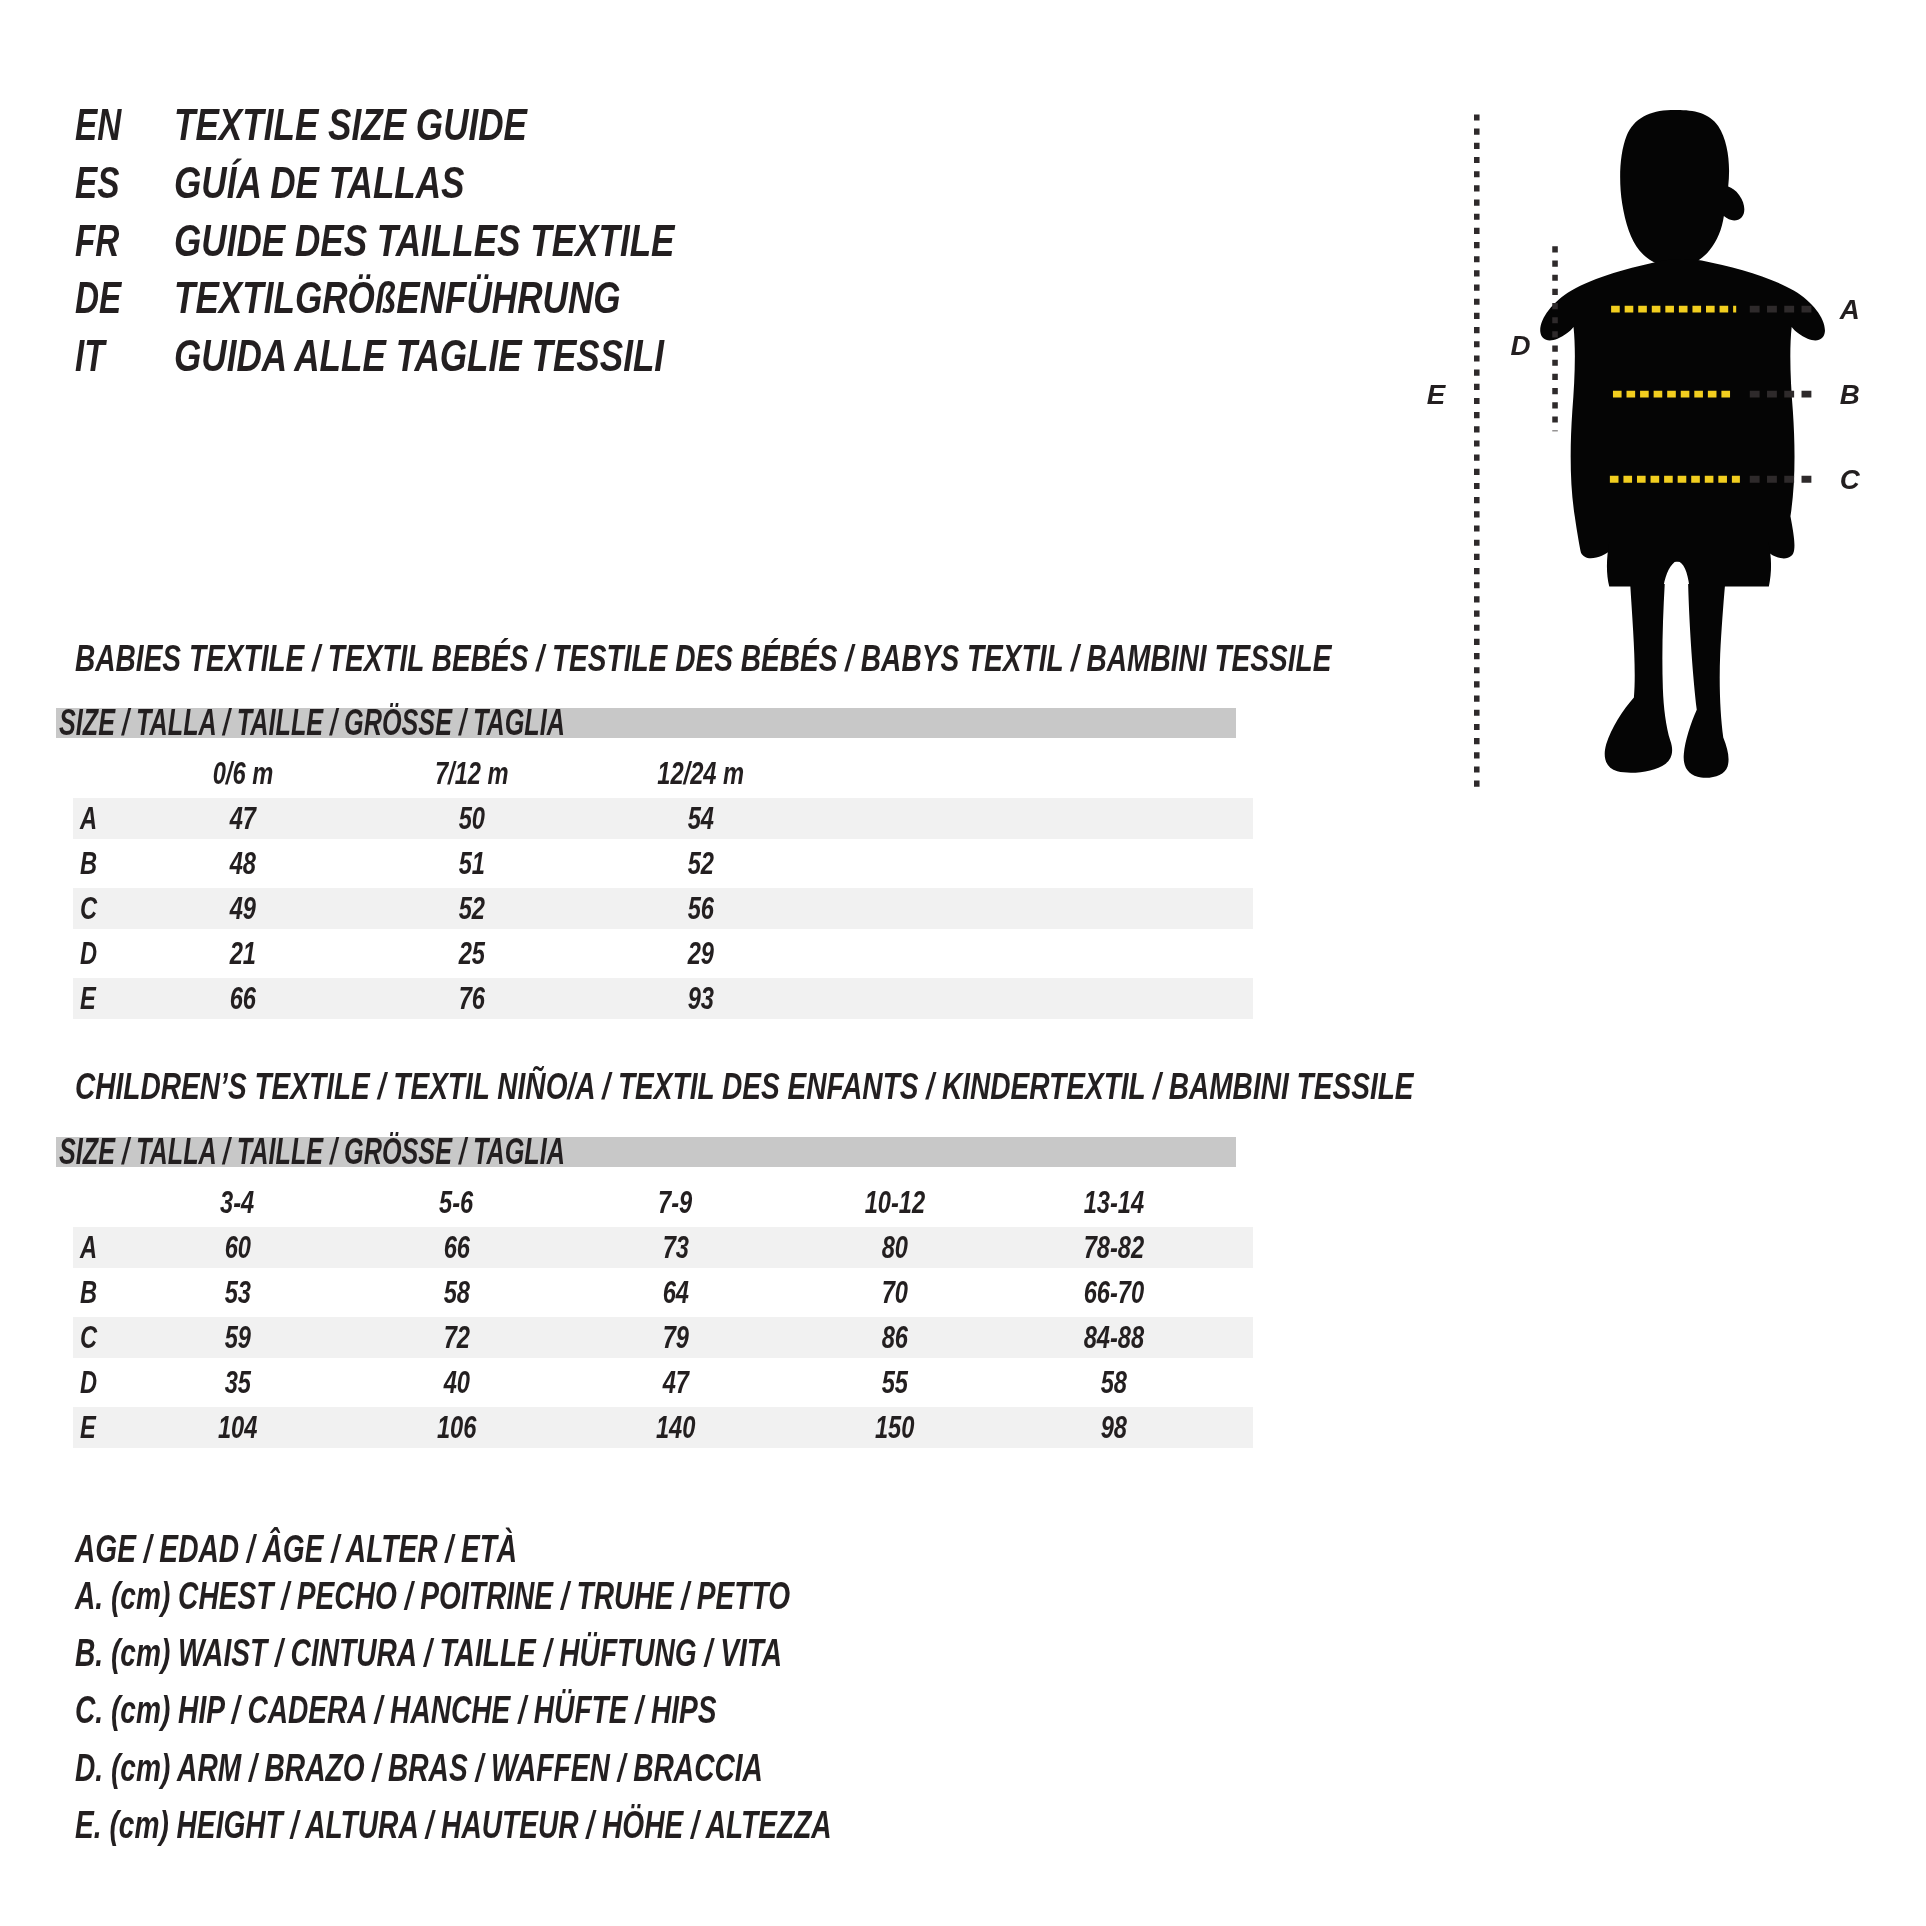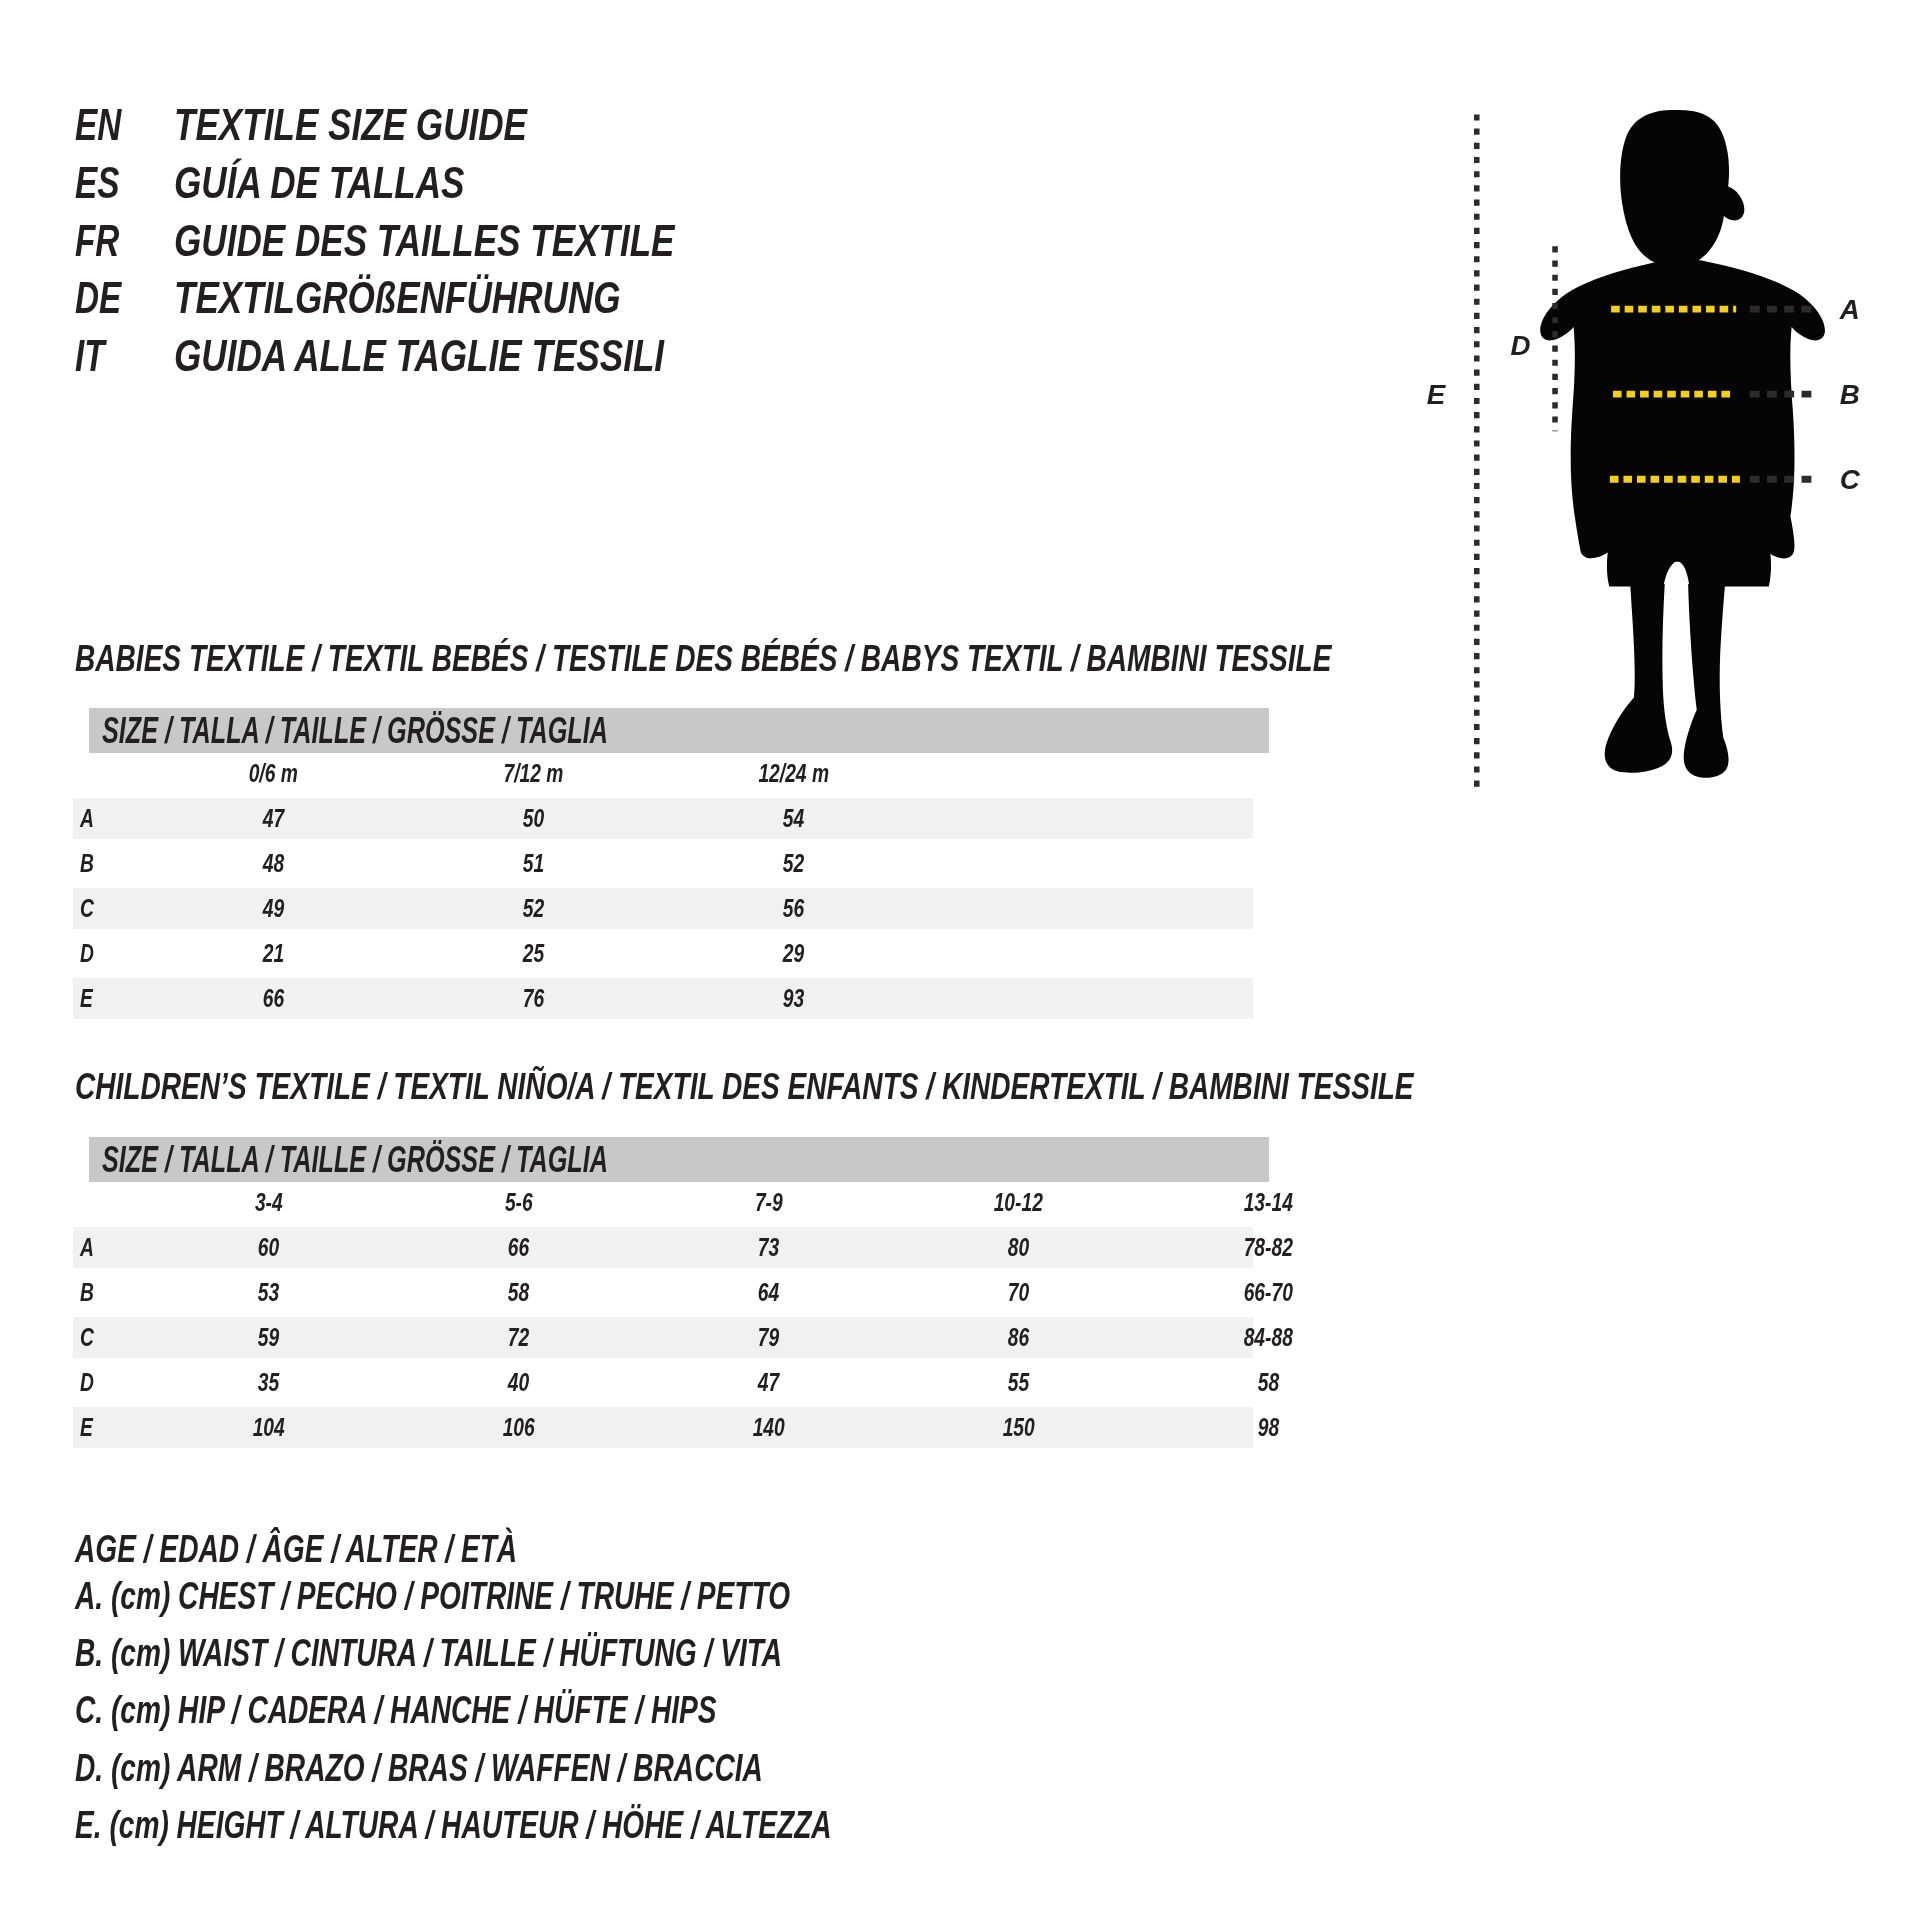--- a/index.html
+++ b/index.html
@@ -18,27 +18,27 @@
   .condw{transform:scaleX(0.78);transform-origin:0 50%;}
   .condc{transform:scaleX(0.74);transform-origin:50% 50%;}
   
   .lang-row{position:absolute;left:75px;height:46px;font-size:45px;line-height:45px;}
   .lang-code{position:absolute;left:0;top:0;}
   .lang-title{position:absolute;left:99px;top:0;}
   
   .section-heading{position:absolute;left:75px;font-size:36px;line-height:36px;text-align:right;}
   
   .size-bar{
-    position:absolute;left:89px;width:1180px;height:45px;background:var(--bar-bg);
-    display:flex;align-items:center;padding-left:13px;box-sizing:border-box;font-size:36px;
+    position:absolute;left:56px;width:1180px;height:30px;background:var(--bar-bg);
+    display:flex;align-items:center;padding-left:3px;box-sizing:border-box;font-size:36px;
   }
   .size-bar .condw{transform:scaleX(0.70);}
   .trow{
     position:absolute;left:73px;width:1180px;height:41px;display:grid;align-items:center;
-    text-align:center;font-size:26px;line-height:35px;gap:31px;
+    text-align:center;font-size:32px;line-height:35px;
   }
   .trow.babies{grid-template-columns:55px 229px 229px 229px 1fr;}
   .trow.children{grid-template-columns:55px 219px 219px 219px 219px 219px 1fr;}
   .trow.stripe{background:var(--stripe-bg);}
   .rowlab{text-align:left;padding-left:7.4px;}
   
   .legend-row{position:absolute;left:75px;font-size:38px;line-height:38px;}
   
   .diagram{position:absolute;left:1417px;top:86px;width:509px;height:715px;}
   .sil{fill:var(--silhouette);stroke:none;}

